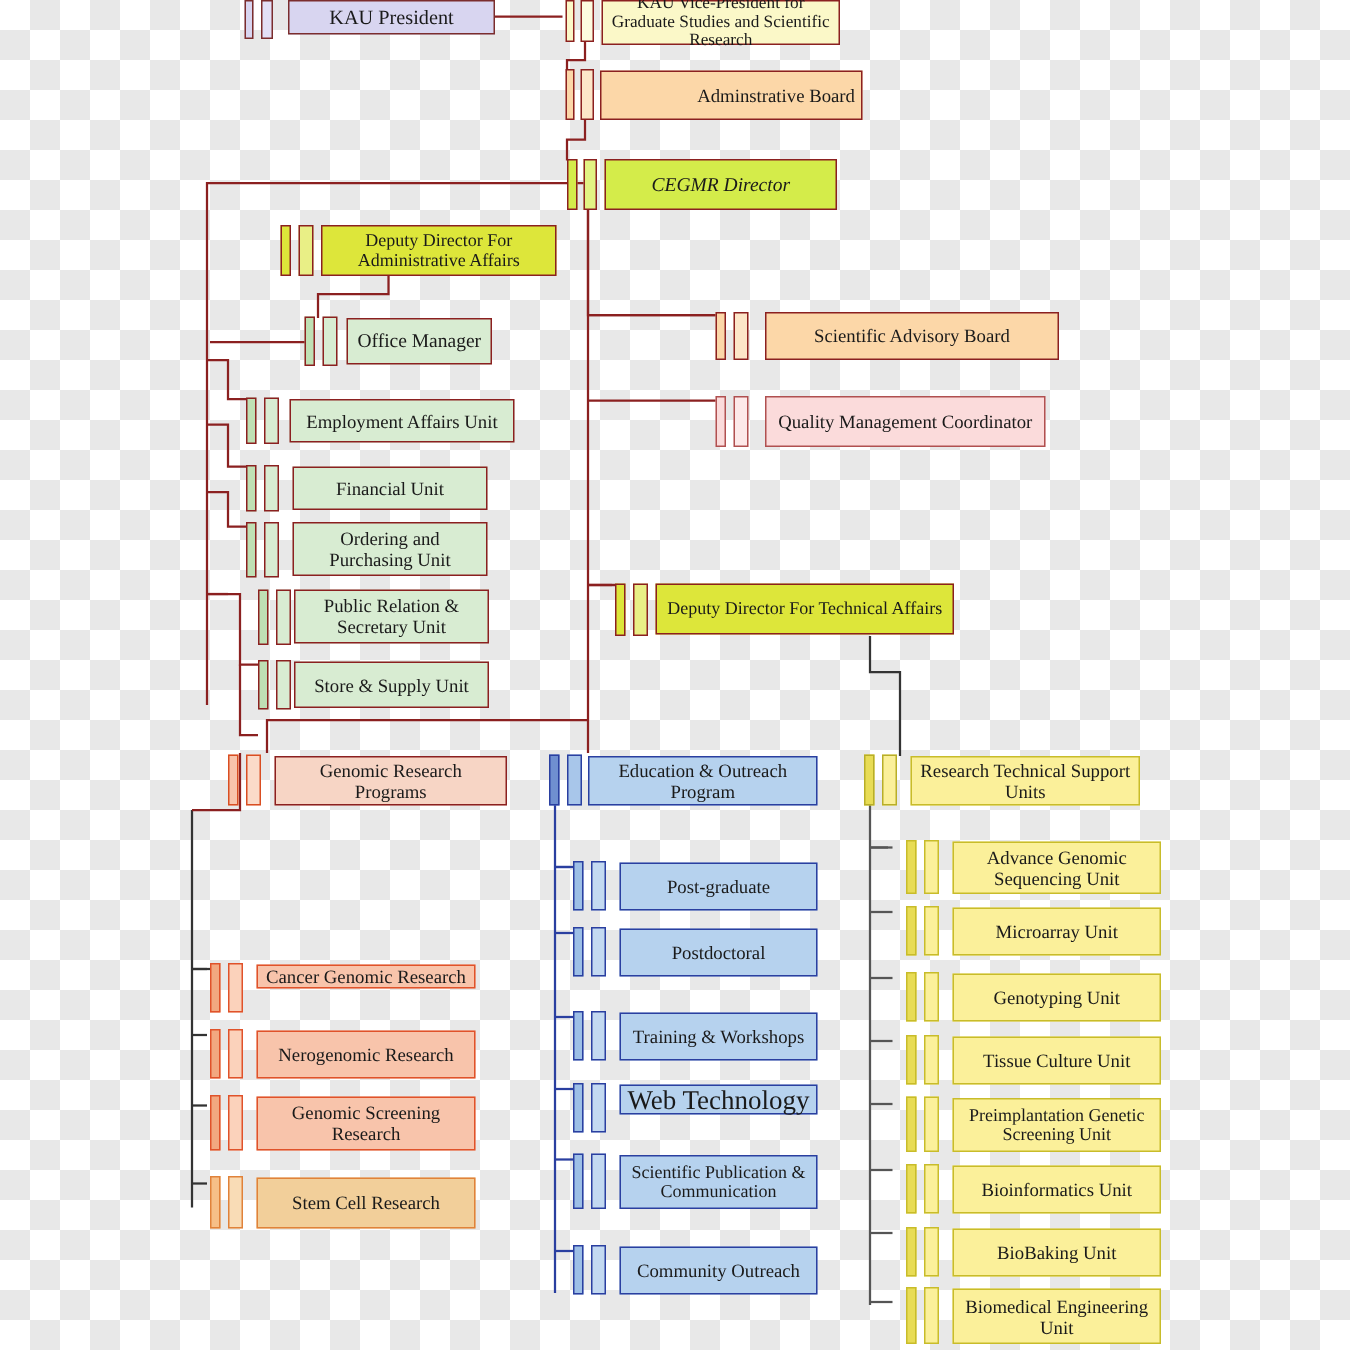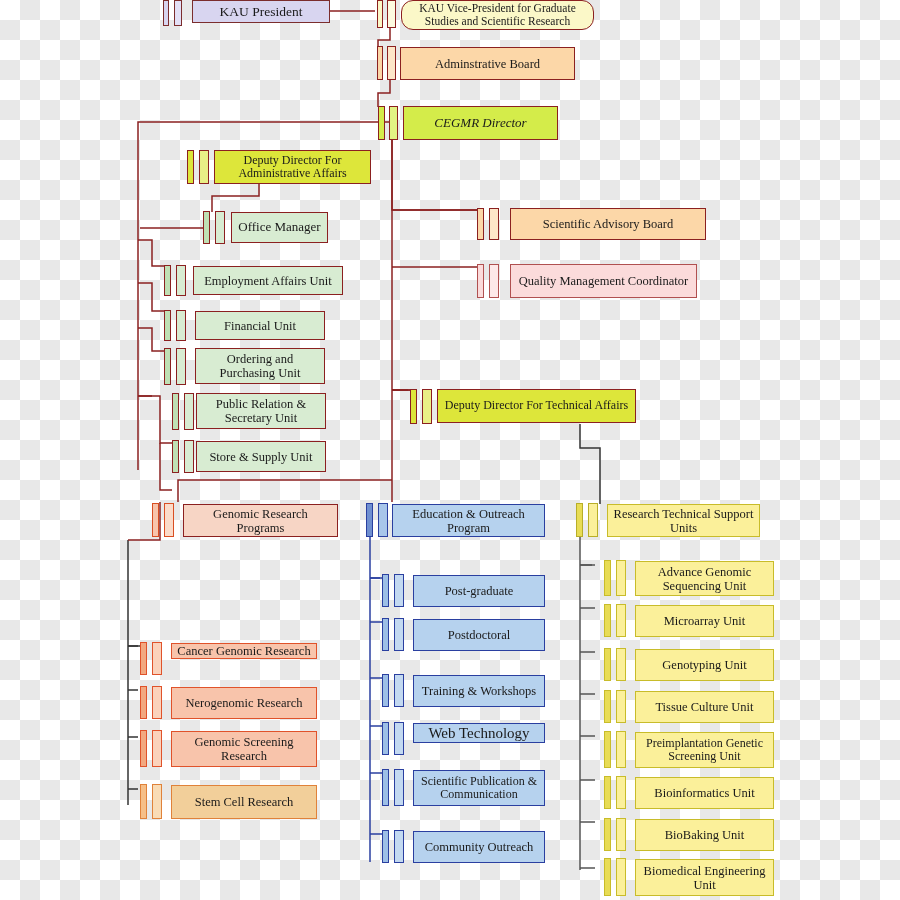--- a/index.html
+++ b/index.html
@@ -121,27 +121,27 @@
   </svg>
 
   <div class="tab" style="left:163px;top:0px;width:6px;height:26px;background:#d8d5f0;border-color:#7b2d2d;"></div>
   <div class="tab" style="left:174px;top:0px;width:8px;height:26px;background:#e3e0f6;border-color:#7b2d2d;"></div>
   <div class="node" style="left:192px;top:0px;width:138px;height:23px;background:#d8d5f0;border-color:#7b2d2d;font-size:13.5px;">
     <span>KAU President</span>
   </div>
 
   <div class="tab" style="left:377px;top:0px;width:6px;height:28px;background:#fbf8c8;border-color:#8b2020;"></div>
   <div class="tab" style="left:387px;top:0px;width:9px;height:28px;background:#fdfbe0;border-color:#8b2020;"></div>
-  <div class="node" style="left:401px;top:0px;width:193px;height:30px;background:#fbf8c8;border-color:#8b2020;font-size:11.5px;border-radius:12px;">
+  <div class="node" style="left:401px;top:0px;width:159px;height:30px;background:#fbf8c8;border-color:#8b2020;font-size:11.5px;">
     <span>KAU Vice-President for Graduate Studies and Scientific Research</span>
   </div>
 
   <div class="tab" style="left:377px;top:46px;width:6px;height:34px;background:#fcd7a8;border-color:#8b2020;"></div>
   <div class="tab" style="left:387px;top:46px;width:9px;height:34px;background:#fde6c8;border-color:#8b2020;"></div>
-  <div class="node" style="left:400px;top:47px;width:175px;height:33px;background:#fcd7a8;border-color:#8b2020;font-size:12.5px;">
+  <div class="node" style="left:400px;top:47px;width:175px;height:33px;background:#fcd7a8;border-color:#8b2020;font-size:12.5px;justify-content:flex-end;">
     <span>Adminstrative Board</span>
   </div>
 
   <div class="tab" style="left:378px;top:106px;width:7px;height:34px;background:#d4ec4a;border-color:#8b2020;"></div>
   <div class="tab" style="left:389px;top:106px;width:9px;height:34px;background:#e2f383;border-color:#8b2020;"></div>
   <div class="node" style="left:403px;top:106px;width:155px;height:34px;background:#d4ec4a;border-color:#8b2020;font-size:13px;font-style:italic;">
     <span>CEGMR  Director</span>
   </div>
 
   <div class="tab" style="left:187px;top:150px;width:7px;height:34px;background:#dde63a;border-color:#8b2020;"></div>
@@ -262,21 +262,21 @@
     </div>
 
     <div class="tab" style="left:382px;top:674px;width:7px;height:33px;background:#9dbfe6;border-color:#2a3fa0;"></div>
     <div class="tab" style="left:394px;top:674px;width:10px;height:33px;background:#c3d9f1;border-color:#2a3fa0;"></div>
     <div class="node" style="left:413px;top:675px;width:132px;height:32px;background:#b6d2ee;border-color:#2a3fa0;font-size:12.5px;">
       <span>Training &amp; Workshops</span>
     </div>
 
     <div class="tab" style="left:382px;top:722px;width:7px;height:33px;background:#9dbfe6;border-color:#2a3fa0;"></div>
     <div class="tab" style="left:394px;top:722px;width:10px;height:33px;background:#c3d9f1;border-color:#2a3fa0;"></div>
-    <div class="node" style="left:413px;top:723px;width:132px;height:20px;background:#b6d2ee;border-color:#2a3fa0;font-size:15px;">
+    <div class="node" style="left:413px;top:723px;width:132px;height:20px;background:#b6d2ee;border-color:#2a3fa0;font-size:18px;">
       <span>Web Technology</span>
     </div>
 
     <div class="tab" style="left:382px;top:769px;width:7px;height:37px;background:#9dbfe6;border-color:#2a3fa0;"></div>
     <div class="tab" style="left:394px;top:769px;width:10px;height:37px;background:#c3d9f1;border-color:#2a3fa0;"></div>
     <div class="node" style="left:413px;top:770px;width:132px;height:36px;background:#b6d2ee;border-color:#2a3fa0;font-size:12px;">
       <span>Scientific Publication &amp; Communication</span>
     </div>
 
     <div class="tab" style="left:382px;top:830px;width:7px;height:33px;background:#9dbfe6;border-color:#2a3fa0;"></div>

